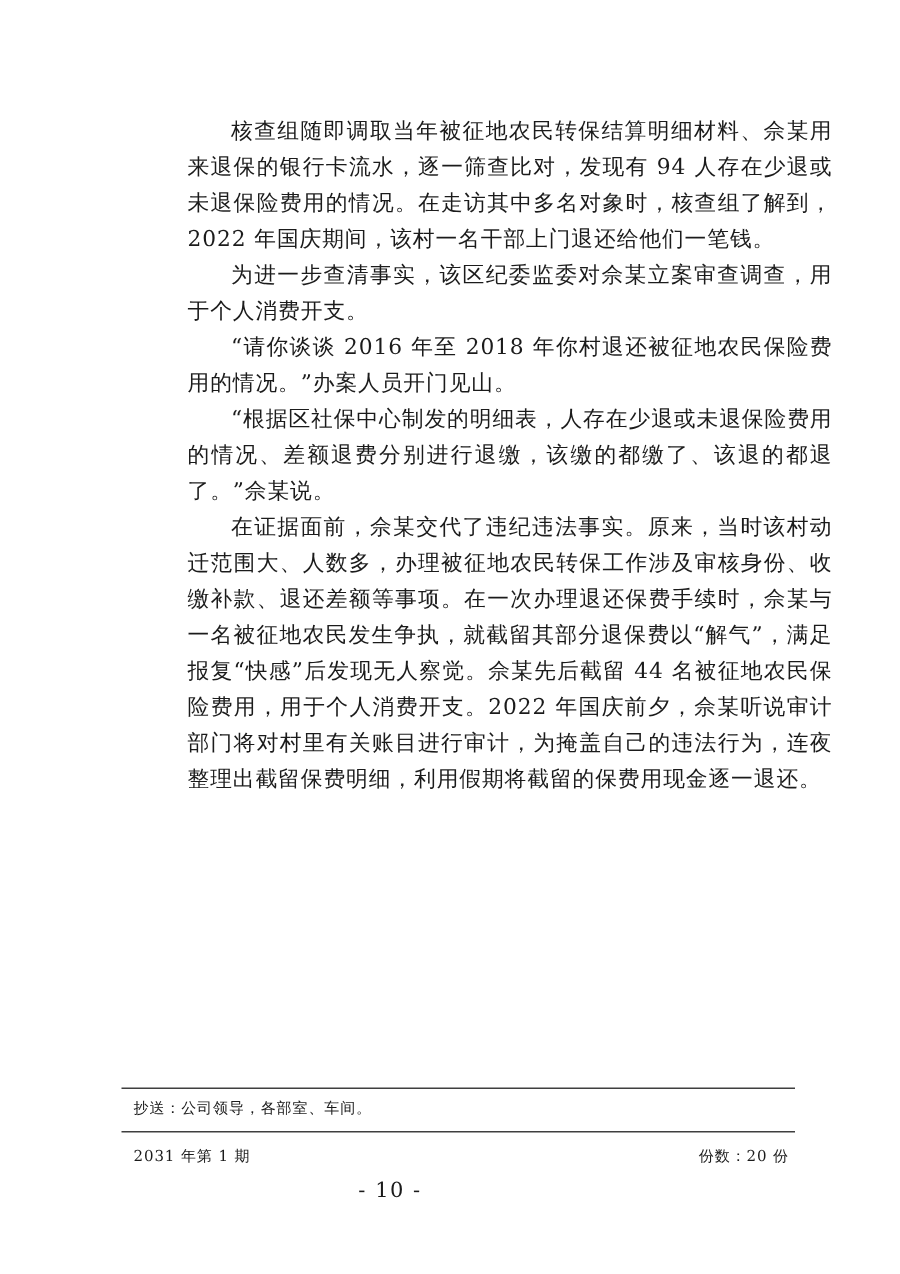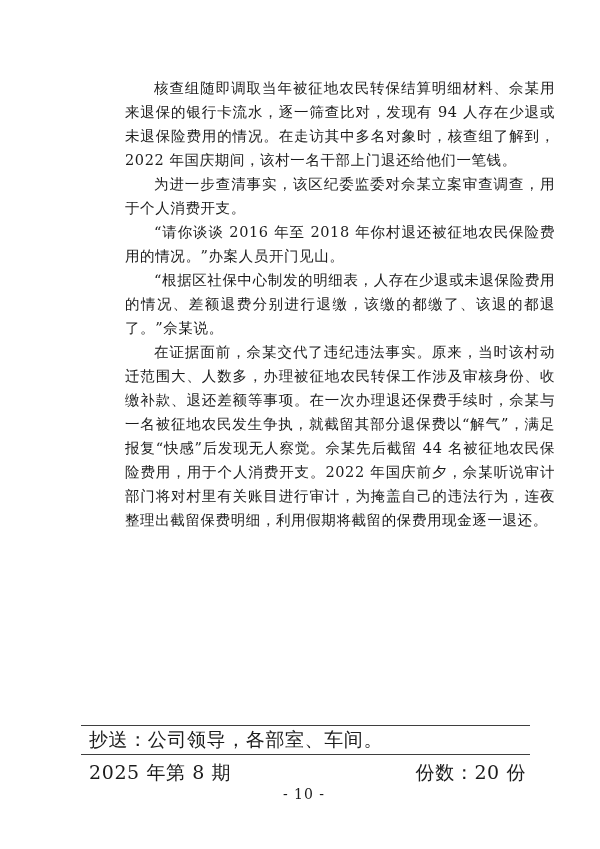--- a/index.html
+++ b/index.html
@@ -29,21 +29,21 @@
     line-height: 24px;
     text-align: justify;
     text-indent: 2em;
     letter-spacing: 0.6px;
   }
   .footer {
     position: absolute;
     top: 725px;
     left: 81px;
     width: 449px;
-    font-size: 19px;
+    font-size: 10px;
     color: #1b1b1b;
   }
   .rule {
     height: 0;
     border-top: 1px solid #3f3f3f;
   }
   .cc-row {
     padding: 3px 0 4px 8px;
     line-height: 21px;
     letter-spacing: 0.6px;
@@ -56,41 +56,40 @@
     letter-spacing: 0.6px;
   }
   .page-num {
     position: absolute;
     top: 786px;
     left: 0;
     width: 520px;
     text-align: center;
     font-size: 14px;
     letter-spacing: 1px;
-    padding-left: 44px;
   }
 </style>
 </head>
 <body>
 
 <div class="page">
 
   <div class="content">
     <p>核查组随即调取当年被征地农民转保结算明细材料、佘某用来退保的银行卡流水，逐一筛查比对，发现有 94 人存在少退或未退保险费用的情况。在走访其中多名对象时，核查组了解到，2022 年国庆期间，该村一名干部上门退还给他们一笔钱。</p>
     <p>为进一步查清事实，该区纪委监委对佘某立案审查调查，用于个人消费开支。</p>
     <p>“请你谈谈 2016 年至 2018 年你村退还被征地农民保险费用的情况。”办案人员开门见山。</p>
     <p>“根据区社保中心制发的明细表，人存在少退或未退保险费用的情况、差额退费分别进行退缴，该缴的都缴了、该退的都退了。”佘某说。</p>
     <p>在证据面前，佘某交代了违纪违法事实。原来，当时该村动迁范围大、人数多，办理被征地农民转保工作涉及审核身份、收缴补款、退还差额等事项。在一次办理退还保费手续时，佘某与一名被征地农民发生争执，就截留其部分退保费以“解气”，满足报复“快感”后发现无人察觉。佘某先后截留 44 名被征地农民保险费用，用于个人消费开支。2022 年国庆前夕，佘某听说审计部门将对村里有关账目进行审计，为掩盖自己的违法行为，连夜整理出截留保费明细，利用假期将截留的保费用现金逐一退还。</p>
   </div>
 
   <div class="footer">
     <div class="rule"></div>
     <div class="cc-row">抄送：公司领导，各部室、车间。</div>
     <div class="rule"></div>
     <div class="issue-row">
-      <span>2025 年第 8 期</span>
+      <span>2031 年第 1 期</span>
       <span>份数：20 份</span>
     </div>
   </div>
 
   <div class="page-num">- 10 -</div>
 
 </div>
 
 </body></html>

